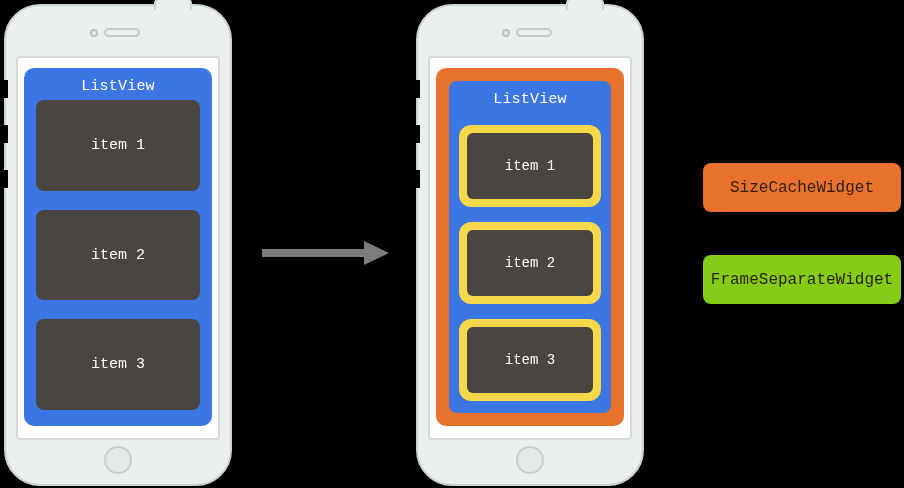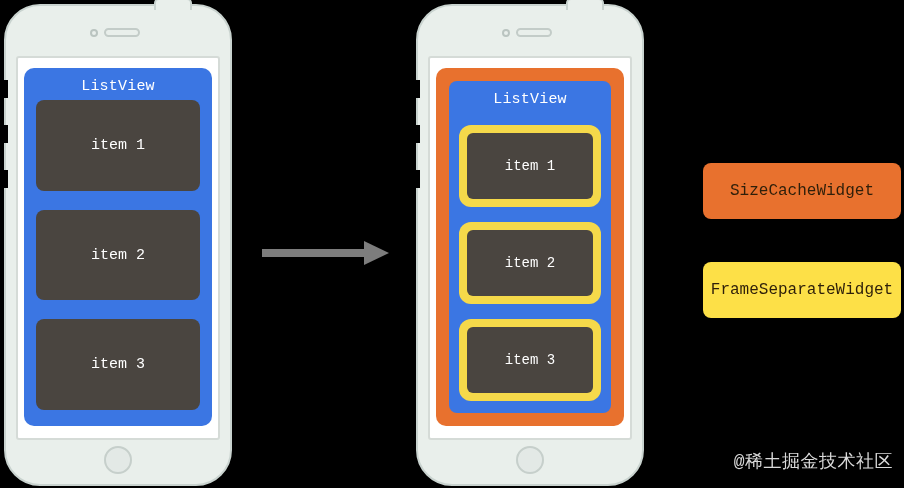--- a/index.html
+++ b/index.html
@@ -77,26 +77,26 @@
   }
   
   .arrow-shaft{position:absolute;left:262px;top:249px;width:103px;height:8px;background:#7D7D7D;}
   .arrow-head{
     position:absolute;left:364px;top:241px;width:0;height:0;
     border-top:12px solid transparent;border-bottom:12px solid transparent;
     border-left:25px solid #7D7D7D;
   }
   
   .legend-box{
-    position:absolute;left:703px;width:198px;height:56px;border-radius:8px;
+    position:absolute;left:703px;width:198px;height:49px;border-radius:8px;
     display:flex;align-items:center;justify-content:center;
     font-size:16px;color:#2E1F0A;
   }
   .legend-orange{top:163px;background:#E8712E;}
-  .legend-yellow{top:262px;background:#fde047;}
+  .legend-yellow{top:255px;background:#84cc16;}
   
   .watermark{
     position:absolute;right:11px;bottom:15px;
     color:#D9D9D9;font-size:18px;letter-spacing:.5px;
   }
 </style>
 </head>
 <body>
 
 <div class="stage">
@@ -144,15 +144,14 @@
           </div>
         </div>
       </div>
     </div>
     <div class="home-button"></div>
   </div>
 
   <div class="legend-box legend-orange">SizeCacheWidget</div>
   <div class="legend-box legend-yellow">FrameSeparateWidget</div>
 
-  <div class="watermark">@稀土掘金技术社区</div>
 
 </div>
 
 </body></html>

